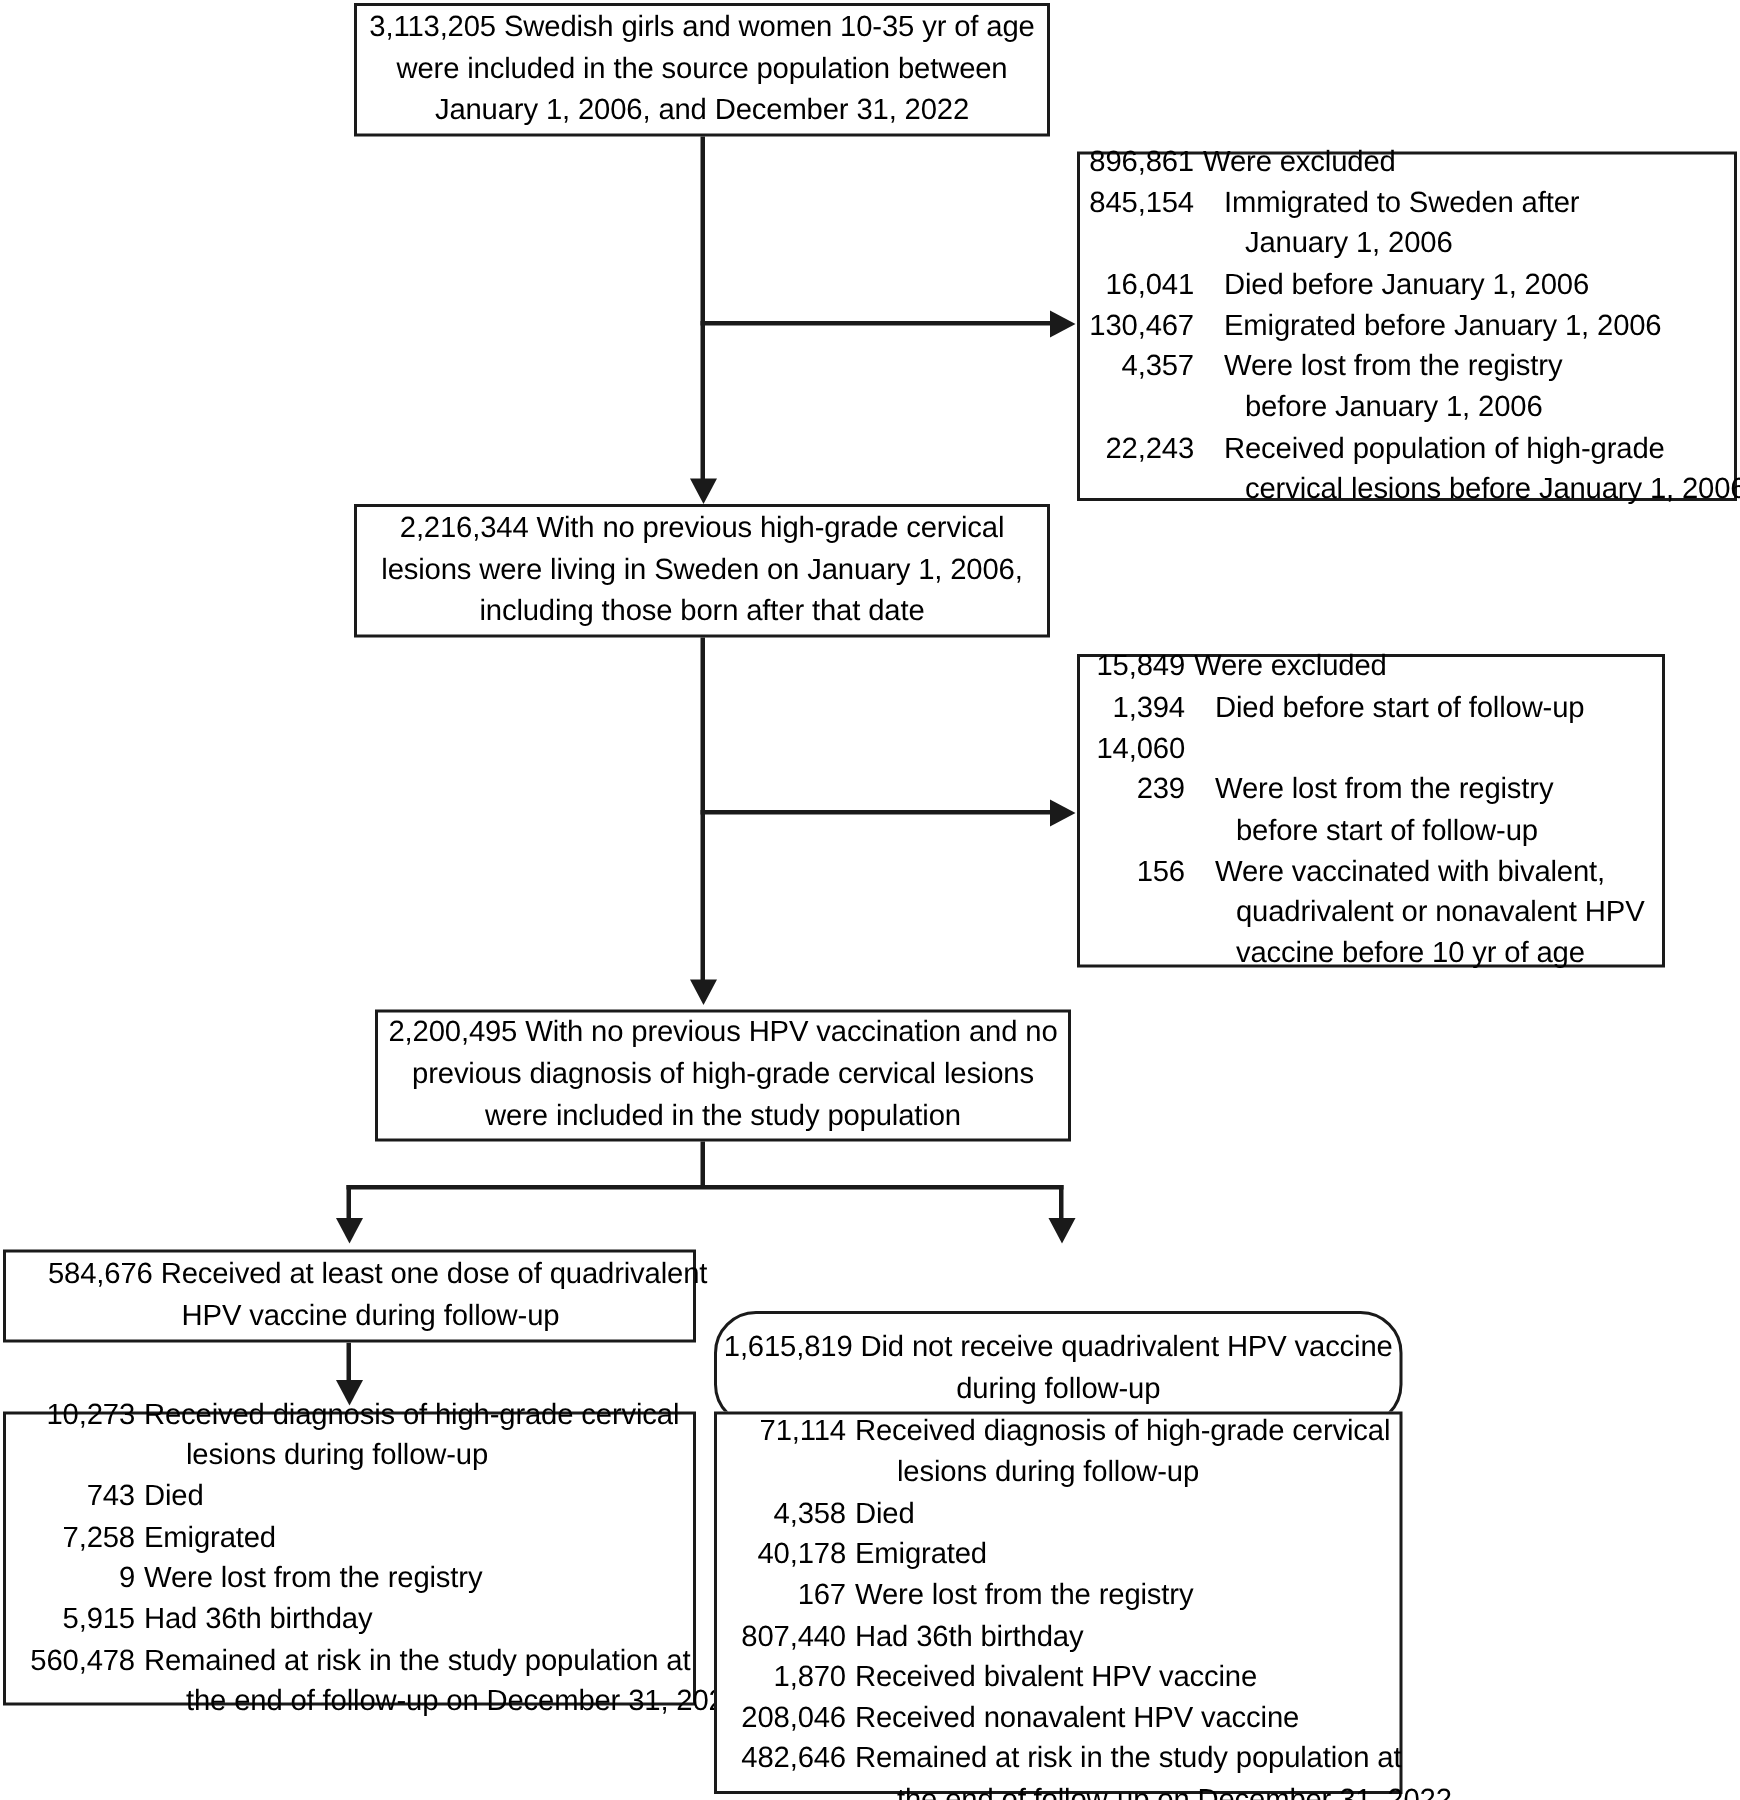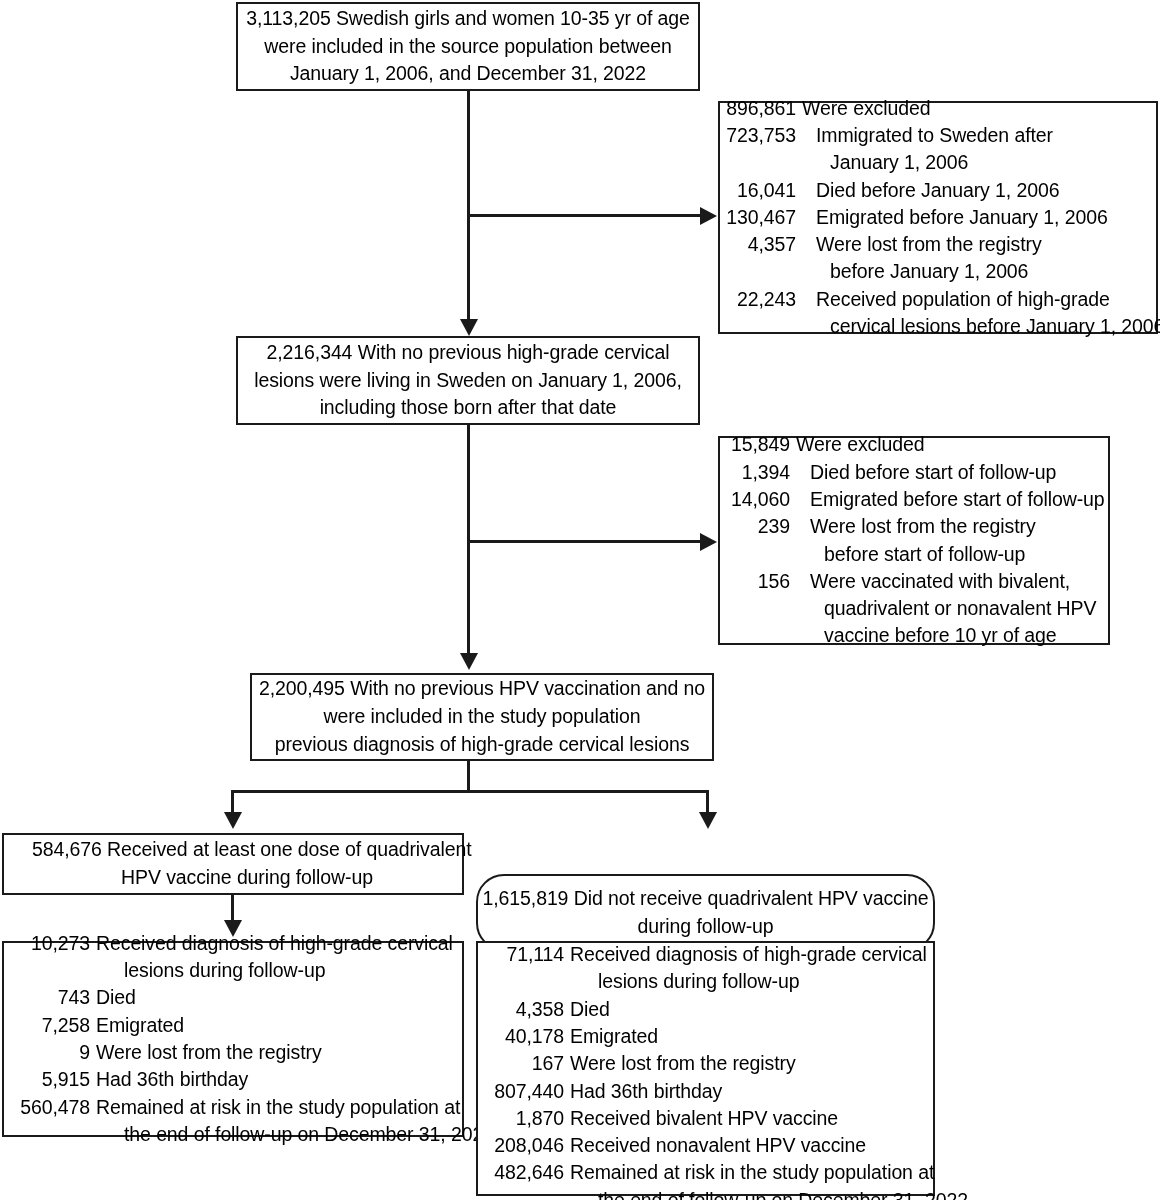--- a/index.html
+++ b/index.html
@@ -132,21 +132,21 @@
   </div>
 
   <div class="box" style="left:718px; top:101px; width:440px; height:233px;">
     <div class="box-inner">
       <div class="listwrap">
           <div class="lrow">
             <span class="lnum" style="width: 76px;">896,861</span>
             <span class="ltxt">Were excluded</span>
           </div>
           <div class="lrow">
-            <span class="lnum" style="width: 76px;">723,753</span>
+            <span class="lnum" style="width: 76px;">845,154</span>
             <span class="ltxt indent-1">Immigrated to Sweden after</span>
           </div>
           <div class="lrow lcont">
             <span class="lnum" style="width: 76px;">723,753</span>
             <span class="ltxt indent-2">January 1, 2006</span>
           </div>
           <div class="lrow">
             <span class="lnum" style="width: 76px;">16,041</span>
             <span class="ltxt indent-1">Died before January 1, 2006</span>
           </div>
@@ -188,21 +188,20 @@
           <div class="lrow">
             <span class="lnum" style="width: 70px;">15,849</span>
             <span class="ltxt">Were excluded</span>
           </div>
           <div class="lrow">
             <span class="lnum" style="width: 70px;">1,394</span>
             <span class="ltxt indent-1">Died before start of follow-up</span>
           </div>
           <div class="lrow">
             <span class="lnum" style="width: 70px;">14,060</span>
-            <span class="ltxt indent-1">Emigrated before start of follow-up</span>
           </div>
           <div class="lrow">
             <span class="lnum" style="width: 70px;">239</span>
             <span class="ltxt indent-1">Were lost from the registry</span>
           </div>
           <div class="lrow lcont">
             <span class="lnum" style="width: 70px;">239</span>
             <span class="ltxt indent-2">before start of follow-up</span>
           </div>
           <div class="lrow">
@@ -217,22 +216,22 @@
             <span class="lnum" style="width: 70px;">156</span>
             <span class="ltxt indent-2">vaccine before 10 yr of age</span>
           </div>
         </div>
     </div>
   </div>
 
   <div class="box" style="left:236px; top:673px; width:464px; height:88px;margin-left:14px;">
     <div class="box-inner">
       <div class="ctr-line">2,200,495 With no previous HPV vaccination and no</div>
+      <div class="ctr-line">previous diagnosis of high-grade cervical lesions</div>
       <div class="ctr-line">were included in the study population</div>
-      <div class="ctr-line">previous diagnosis of high-grade cervical lesions</div>
     </div>
   </div>
 
   <div class="box" style="left:2px; top:833px; width:462px; height:62px;padding-left:28px;">
     <div class="box-inner">
       <div class="ctr-line">584,676 Received at least one dose of quadrivalent</div>
       <div class="ctr-line">HPV vaccine during follow-up</div>
     </div>
   </div>
 

